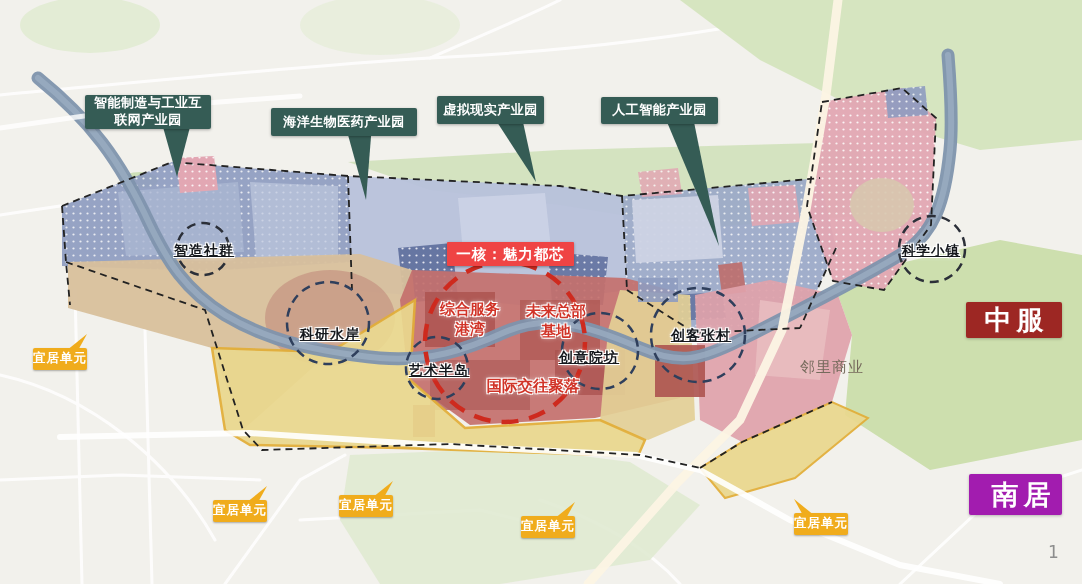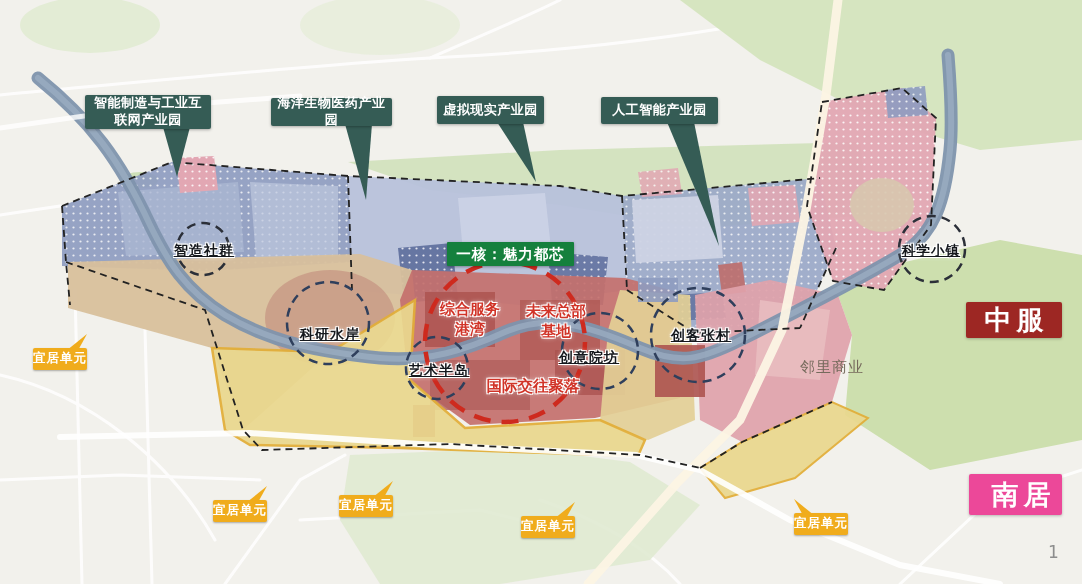--- a/index.html
+++ b/index.html
@@ -7,22 +7,22 @@
   #stage svg{position:absolute;left:0;top:0;}
   .lbl{position:absolute;box-sizing:border-box;}
   .callout{background:#355c55;color:#fff;font-weight:bold;font-size:13px;line-height:1.28;
     display:flex;align-items:center;justify-content:center;text-align:center;
     white-space:pre-line;border-radius:2px;letter-spacing:.5px;box-shadow:0 1px 3px rgba(0,0,0,.3);}
   .region{color:#fff;font-weight:bold;font-size:27px;letter-spacing:5px;
     display:flex;align-items:center;justify-content:center;padding-left:5px;border-radius:2px;
     box-shadow:0 1px 3px rgba(0,0,0,.25);}
   .region.teal{background:#355c55;}
   .region.red{background:#9d2723;}
-  .region.yellow{background:#ec4899;padding-left:16px;}
-  .coretitle{background:#15803d;color:#fff;font-weight:bold;font-size:14.5px;letter-spacing:1px;
+  .region.yellow{background:#a21caf;padding-left:16px;}
+  .coretitle{background:#ef4444;color:#fff;font-weight:bold;font-size:14.5px;letter-spacing:1px;
     display:flex;align-items:center;justify-content:center;border-radius:1px;box-shadow:0 1px 3px rgba(0,0,0,.35);}
   .redtext{color:#d13428;font-weight:bold;font-size:15px;line-height:1.3;text-align:center;white-space:pre-line;
     text-shadow:-1px -1px 0 rgba(255,255,255,.95),1px -1px 0 rgba(255,255,255,.95),
       -1px 1px 0 rgba(255,255,255,.95),1px 1px 0 rgba(255,255,255,.95),0 0 5px rgba(255,255,255,.9);}
   .node{color:#15181d;font-weight:bold;font-size:14px;letter-spacing:1px;white-space:nowrap;
     text-shadow:-1px -1px 0 #fff,1px -1px 0 #fff,-1px 1px 0 #fff,1px 1px 0 #fff,0 0 4px #fff;text-decoration:underline;}
   .yl{position:absolute;background:#f0ac1c;color:#fff;font-weight:bold;font-size:12.5px;letter-spacing:1px;
     padding:2px 0 3px;border-radius:2px;white-space:nowrap;box-shadow:0 1px 2px rgba(0,0,0,.3);margin-top:41px;}
   .yp{position:absolute;width:22px;height:16px;background:#f0ac1c;}
   .yp.up-right{top:-14px;right:0;clip-path:polygon(10% 100%,100% 0,60% 100%);}
@@ -162,21 +162,21 @@
   <g fill="#355c55">
     <polygon points="163,127 190,127 177,177"></polygon>
     <polygon points="345,124 372,124 366,200"></polygon>
     <polygon points="497,122 523,122 536,182"></polygon>
     <polygon points="667,122 694,122 719,246"></polygon>
   </g>
 </svg>
 
 <div class="lbl callout" style="left:85px;top:95px;width:126px;height:34px;">智能制造与工业互
 联网产业园</div>
-<div class="lbl callout" style="left:271px;top:98px;width:121px;height:28px;">海洋生物医药产业园</div>
+<div class="lbl callout" style="left:271px;top:108px;width:146px;height:28px;">海洋生物医药产业园</div>
 <div class="lbl callout" style="left:437px;top:96px;width:107px;height:28px;">虚拟现实产业园</div>
 <div class="lbl callout" style="left:601px;top:97px;width:117px;height:27px;">人工智能产业园</div>
 
 <div class="lbl region red" style="left:966px;top:302px;width:96px;height:36px;">中服</div>
 <div class="lbl region yellow" style="left:969px;top:474px;width:93px;height:41px;">南居</div>
 
 <div class="lbl coretitle" style="left:447px;top:242px;width:127px;height:24px;">一核：魅力都芯</div>
 <div class="lbl redtext" style="left:430px;top:300px;width:80px;">综合服务
 港湾</div>
 <div class="lbl redtext" style="left:516px;top:302px;width:80px;">未来总部

